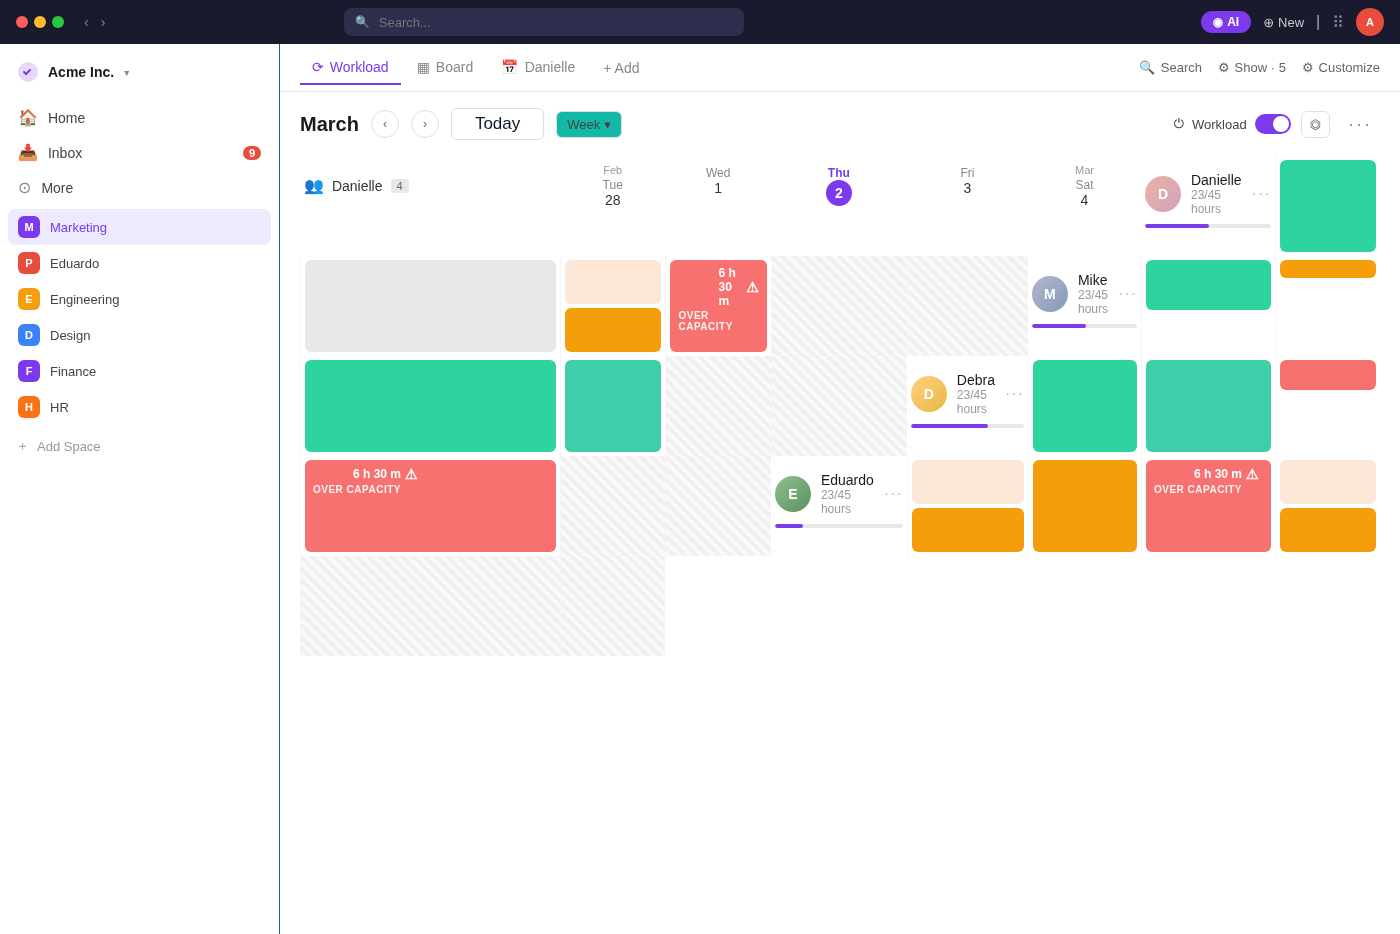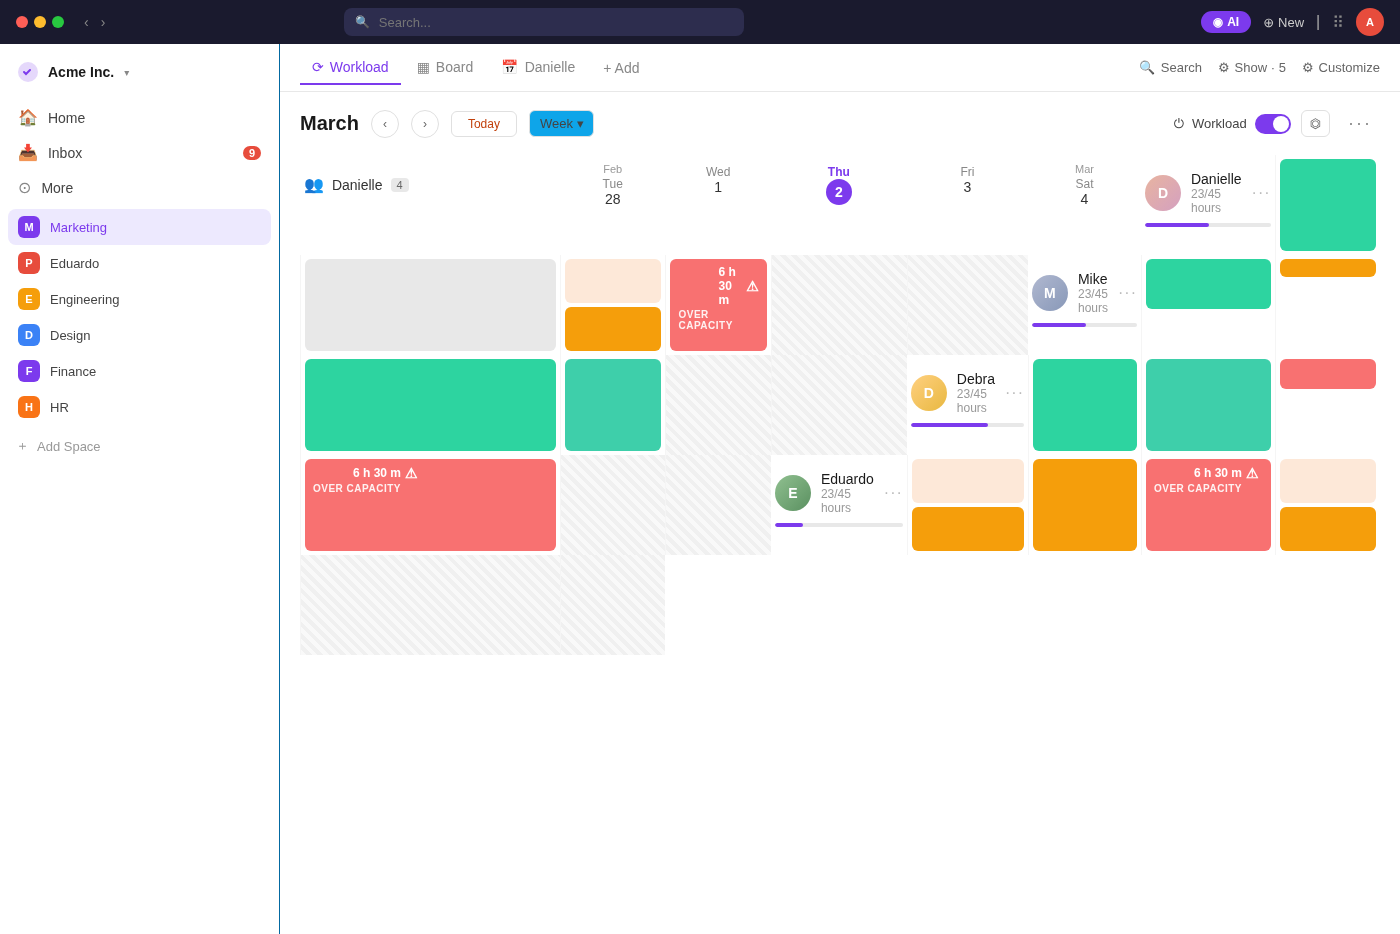--- a/index.html
+++ b/index.html
@@ -60,22 +60,22 @@
     .tab-right { margin-left: auto; display: flex; align-items: center; gap: 16px; }
     .tab-action { display: flex; align-items: center; gap: 5px; font-size: 13px; color: #666; cursor: pointer; }
 
     
     .workload-area { flex: 1; overflow-y: auto; padding: 16px 20px; }
 
     
     .cal-header { display: flex; align-items: center; gap: 12px; margin-bottom: 16px; }
     .month-title { font-size: 20px; font-weight: 600; color: #1a1a1a; }
     .nav-circle { width: 28px; height: 28px; border-radius: 50%; border: 1px solid #e0e0e0; background: white; display: flex; align-items: center; justify-content: center; cursor: pointer; font-size: 12px; color: #666; }
-    .today-btn { padding: 5px 16px; border: 1px solid #e0e0e0; border-radius: 6px; background: white; font-size: 12px; color: #c2410c; cursor: pointer; }
-    .week-select { display: flex; align-items: center; gap: 4px; padding: 5px 10px; border: 1px solid #e0e0e0; border-radius: 6px; background: #0ea5e9; font-size: 13px; color: #444; cursor: pointer; }
+    .today-btn { padding: 5px 23px; border: 1px solid #e0e0e0; border-radius: 6px; background: white; font-size: 17px; color: #0f172a; cursor: pointer; }
+    .week-select { display: flex; align-items: center; gap: 4px; padding: 5px 10px; border: 1px solid #e0e0e0; border-radius: 6px; background: #14b8a6; font-size: 13px; color: #444; cursor: pointer; }
     .cal-right { margin-left: auto; display: flex; align-items: center; gap: 10px; }
     .workload-toggle { display: flex; align-items: center; gap: 8px; font-size: 13px; color: #444; }
     .toggle-switch { width: 36px; height: 20px; background: #7c3aed; border-radius: 10px; position: relative; cursor: pointer; }
     .toggle-knob { width: 16px; height: 16px; background: white; border-radius: 50%; position: absolute; top: 2px; right: 2px; }
     .filter-btn { display: flex; align-items: center; gap: 4px; padding: 5px 8px; border: 1px solid #e0e0e0; border-radius: 6px; background: white; font-size: 13px; color: #666; cursor: pointer; }
     .more-btn { padding: 5px 8px; border: none; background: none; font-size: 18px; color: #888; cursor: pointer; letter-spacing: 2px; }
 
     
     .workload-grid { display: grid; grid-template-columns: 260px repeat(7, 1fr); }
     .col-header-empty { padding: 8px 0; }

